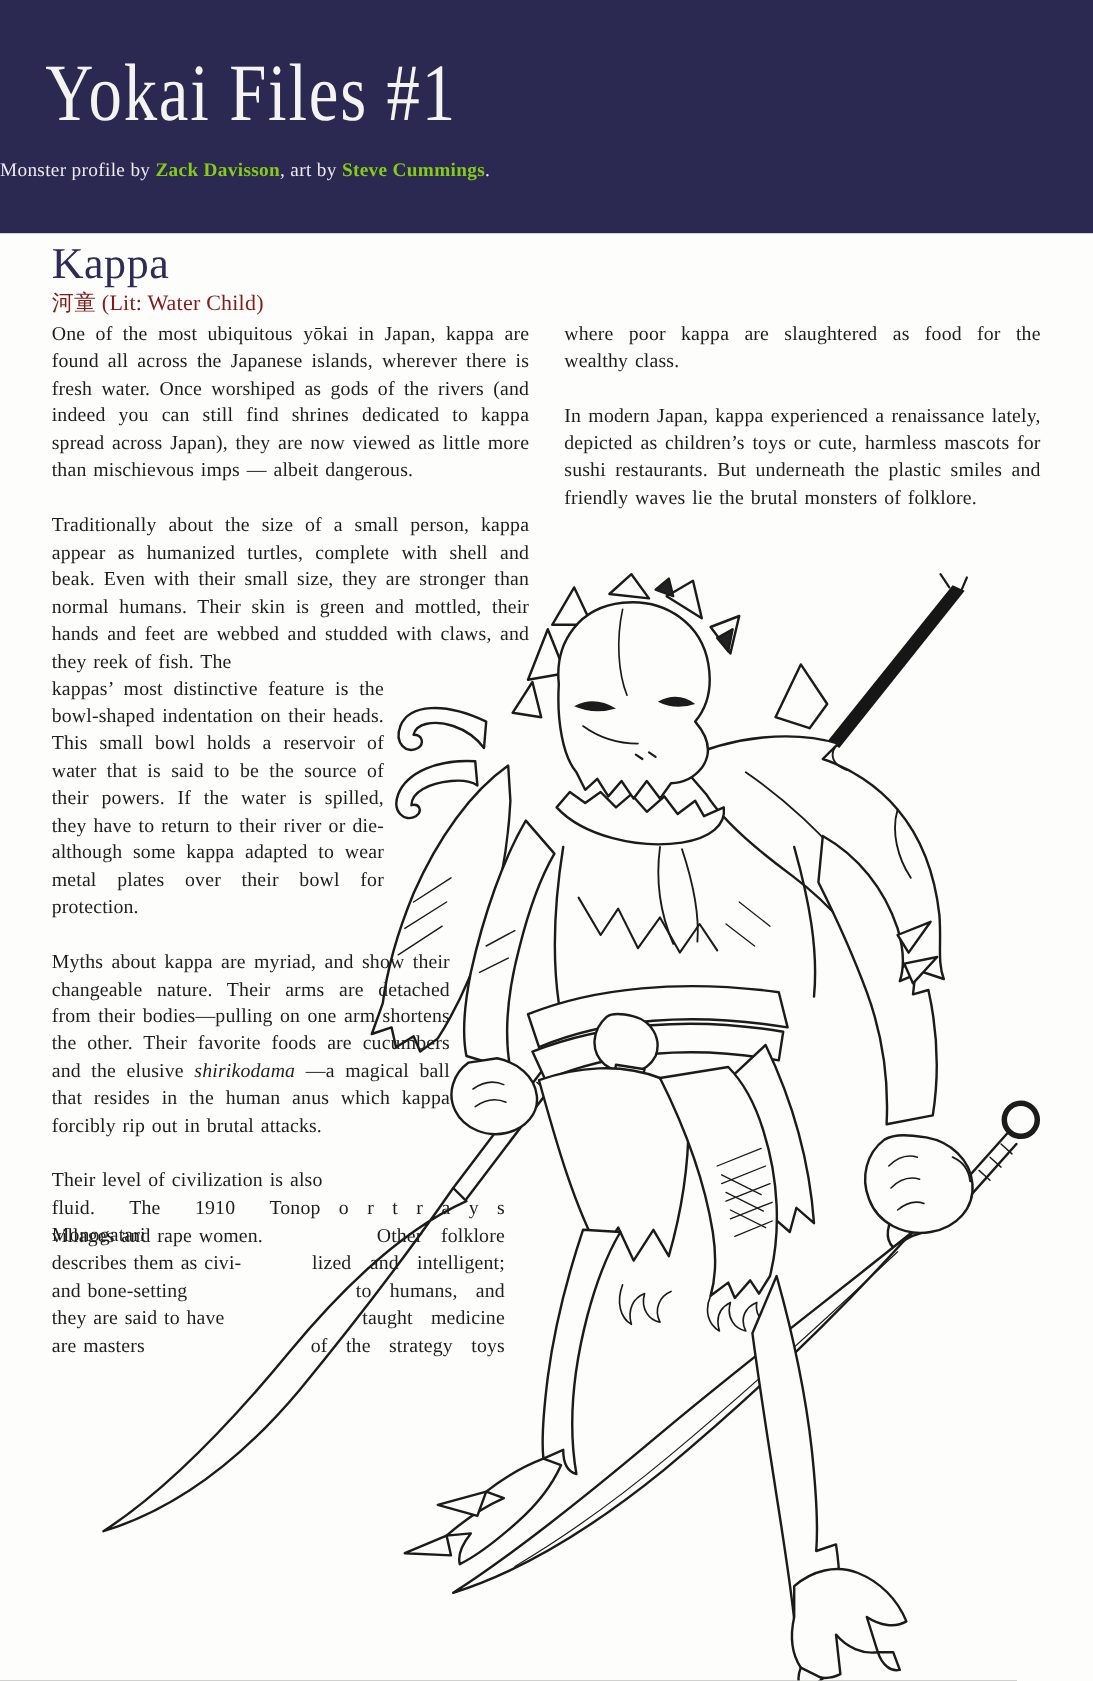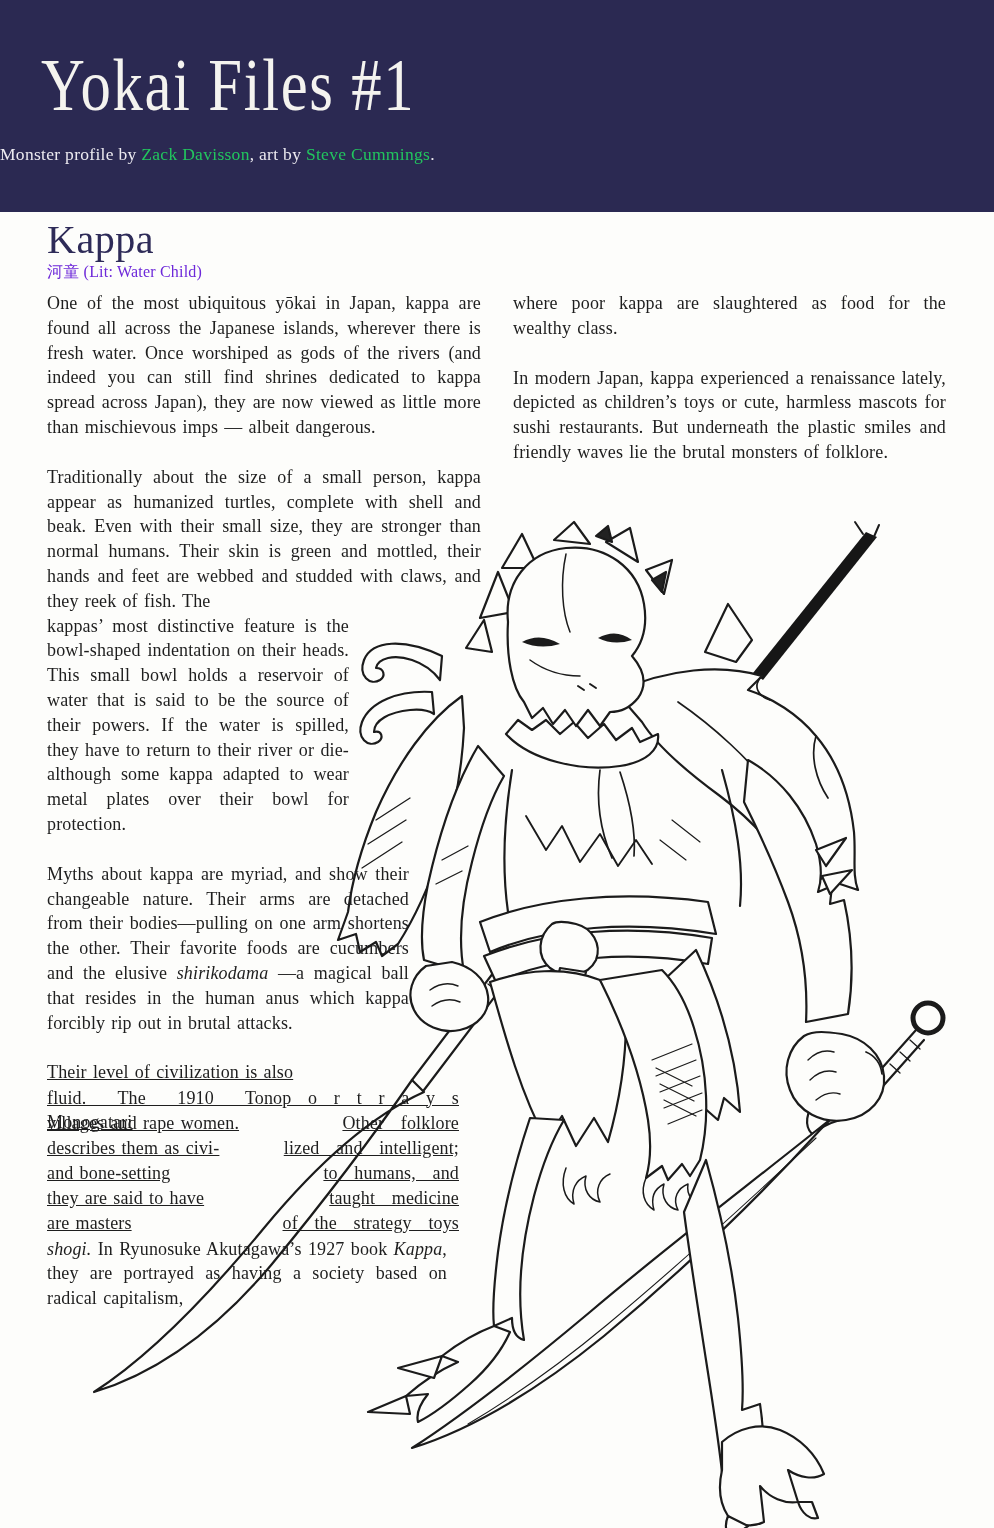--- a/index.html
+++ b/index.html
@@ -14,42 +14,42 @@
     position:absolute;left:0;top:0;width:994px;height:212px;
     background:#2b2952;color:#f2f1ee;
     display:flex;flex-direction:column;align-items:flex-start;justify-content:center;
   }
   .masthead-title{
     margin:0 0 8px 0;font-size:74px;font-weight:400;line-height:1;
     letter-spacing:2px;color:#f4f3ef;
     transform:scaleX(.82);transform-origin:center;white-space:nowrap;
   }
   .byline{margin:14px 0 0 0;font-size:17.5px;letter-spacing:.3px;color:#eceaf0;}
-  .byline b{font-weight:400;color:#22c55e;}
+  .byline b{font-weight:700;color:#84cc16;}
   
   .article-title{
     position:absolute;left:47px;top:218px;margin:0;
     font-size:40px;font-weight:400;line-height:1.1;color:#2e2b58;letter-spacing:.5px;
   }
   .article-subtitle{
     position:absolute;left:47px;top:262px;margin:0;
-    font-size:16px;color:#6d28d9;letter-spacing:.2px;
+    font-size:20px;color:#7f1d1d;letter-spacing:.2px;
   }
   .col p{margin:0 0 25px 0;}
   .body-text{
     font-size:18px;line-height:24.8px;letter-spacing:.15px;word-spacing:1.5px;
     text-align:justify;
   }
   .col-left{position:absolute;left:47px;top:291px;width:434px;}
   .col-right{position:absolute;left:513px;top:291px;width:433px;}
   .p2a{margin-bottom:0 !important;}
   .p2b{width:302px;margin-bottom:25px;}
   .p3{width:362px;}
   .p4{width:412px;margin-top:3px;}
-  .p4-line{display:flex;justify-content:space-between;height:25.2px;overflow:visible;text-decoration:underline;}
+  .p4-line{display:flex;justify-content:space-between;height:25.2px;overflow:visible;}
   .p4-right{text-align:right;word-spacing:12px;white-space:nowrap;}
   .p4-tail{width:400px;margin-top:1px;}
   .ital{font-style:italic;}
   
   .illustration{
     position:absolute;left:60px;top:520px;width:934px;height:1008px;
     pointer-events:none;
   }
 </style>
 </head>
@@ -214,21 +214,20 @@
       <div class="p4-line">
           <span class="p4-left">they are said to have</span>
           <span class="p4-right">taught medicine</span>
         </div>
       <div class="p4-line">
           <span class="p4-left">are masters</span>
           <span class="p4-right">of the strategy toys</span>
         </div>
     </div>
 
-    <p class="p4-tail"><span class="ital">shogi.</span><span> In Ryunosuke Akutagawa’s 1927 book </span><span class="ital">Kappa</span><span>, they are portrayed as having a society based on radical capitalism,</span></p>
   </div>
 
   <div class="col col-right body-text">
     <p>where poor kappa are slaughtered as food for the wealthy class.</p>
     <p>In modern Japan, kappa experienced a renaissance lately, depicted as children’s toys or cute, harmless mascots for sushi restaurants. But underneath the plastic smiles and friendly waves lie the brutal monsters of folklore.</p>
   </div>
 
 </div>
 
 </body></html>

